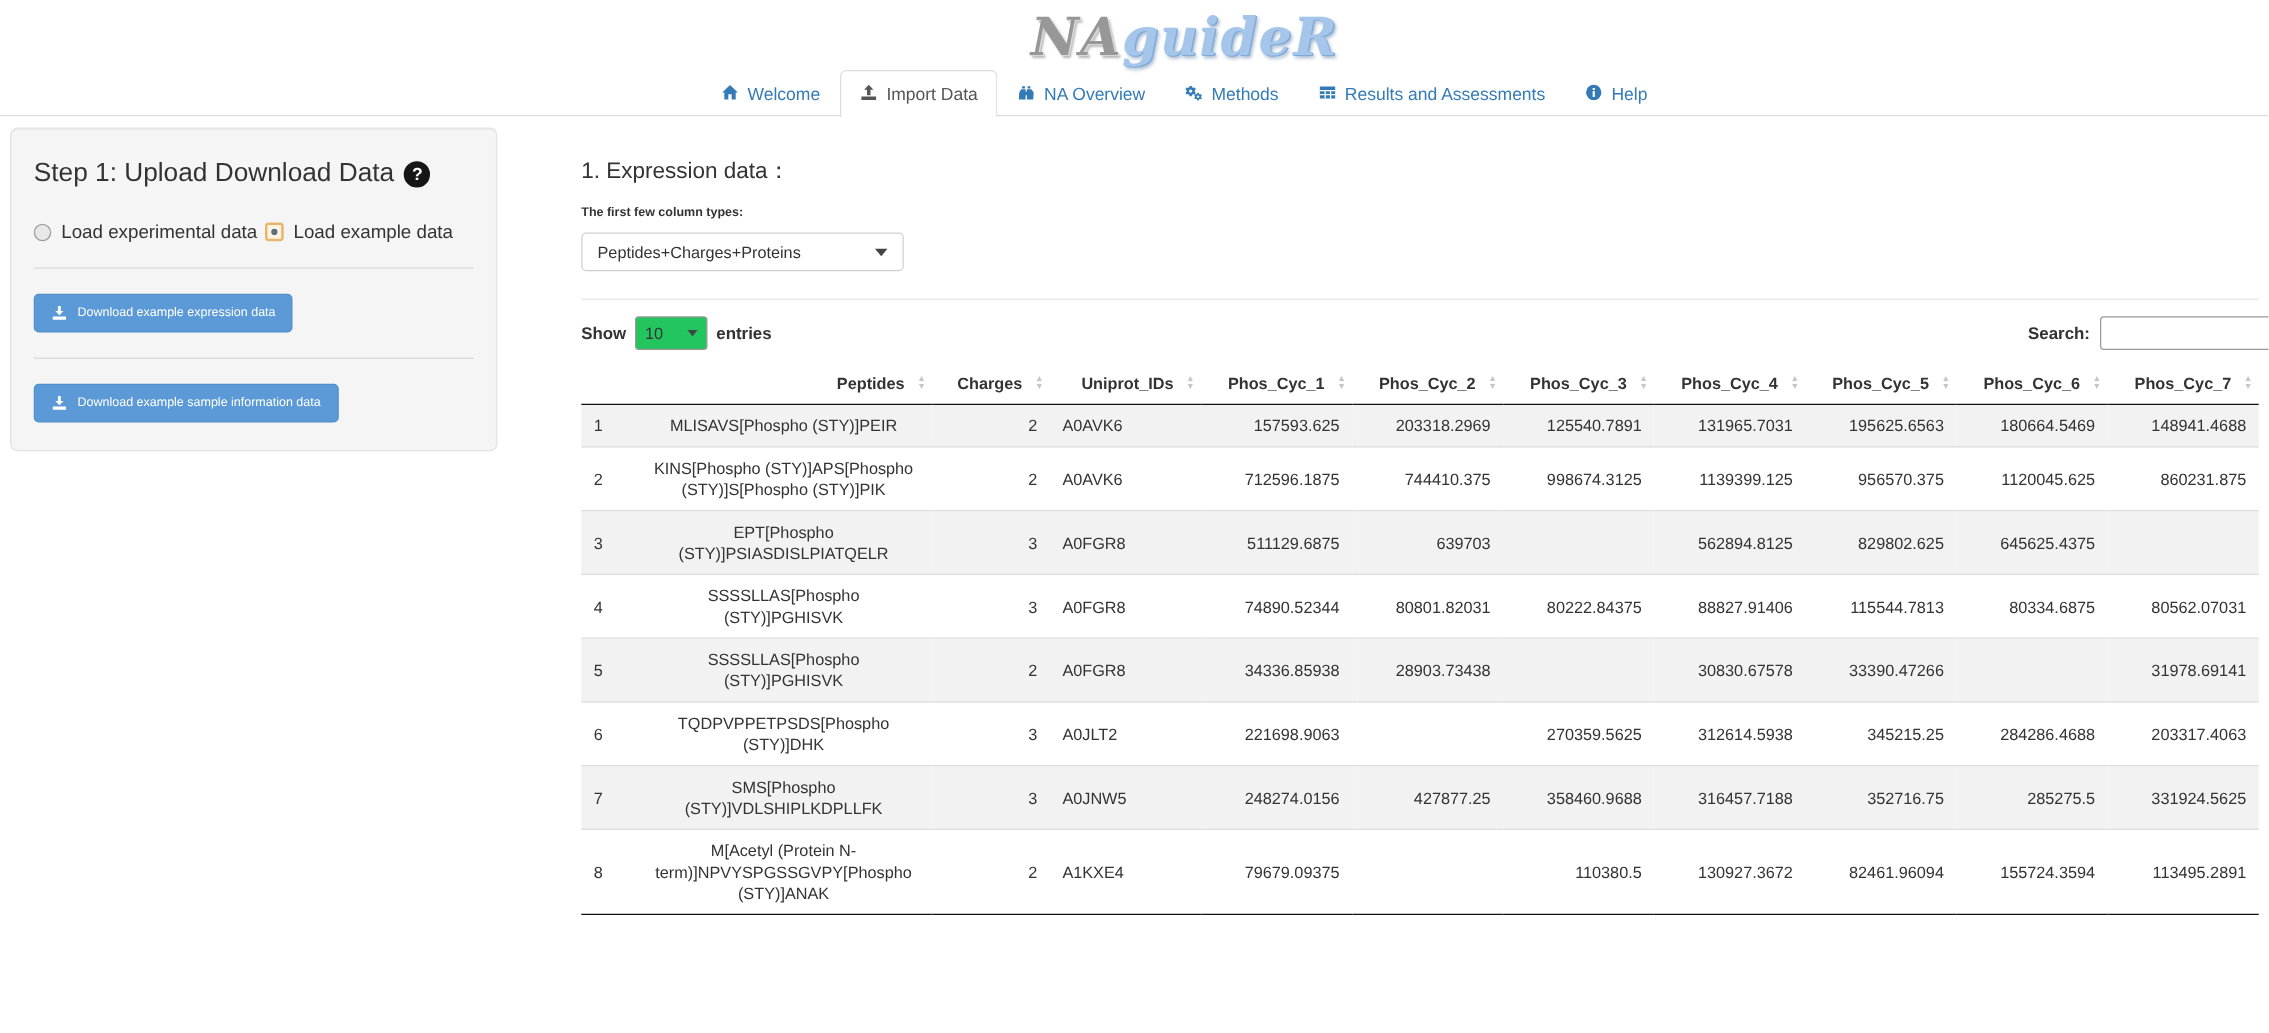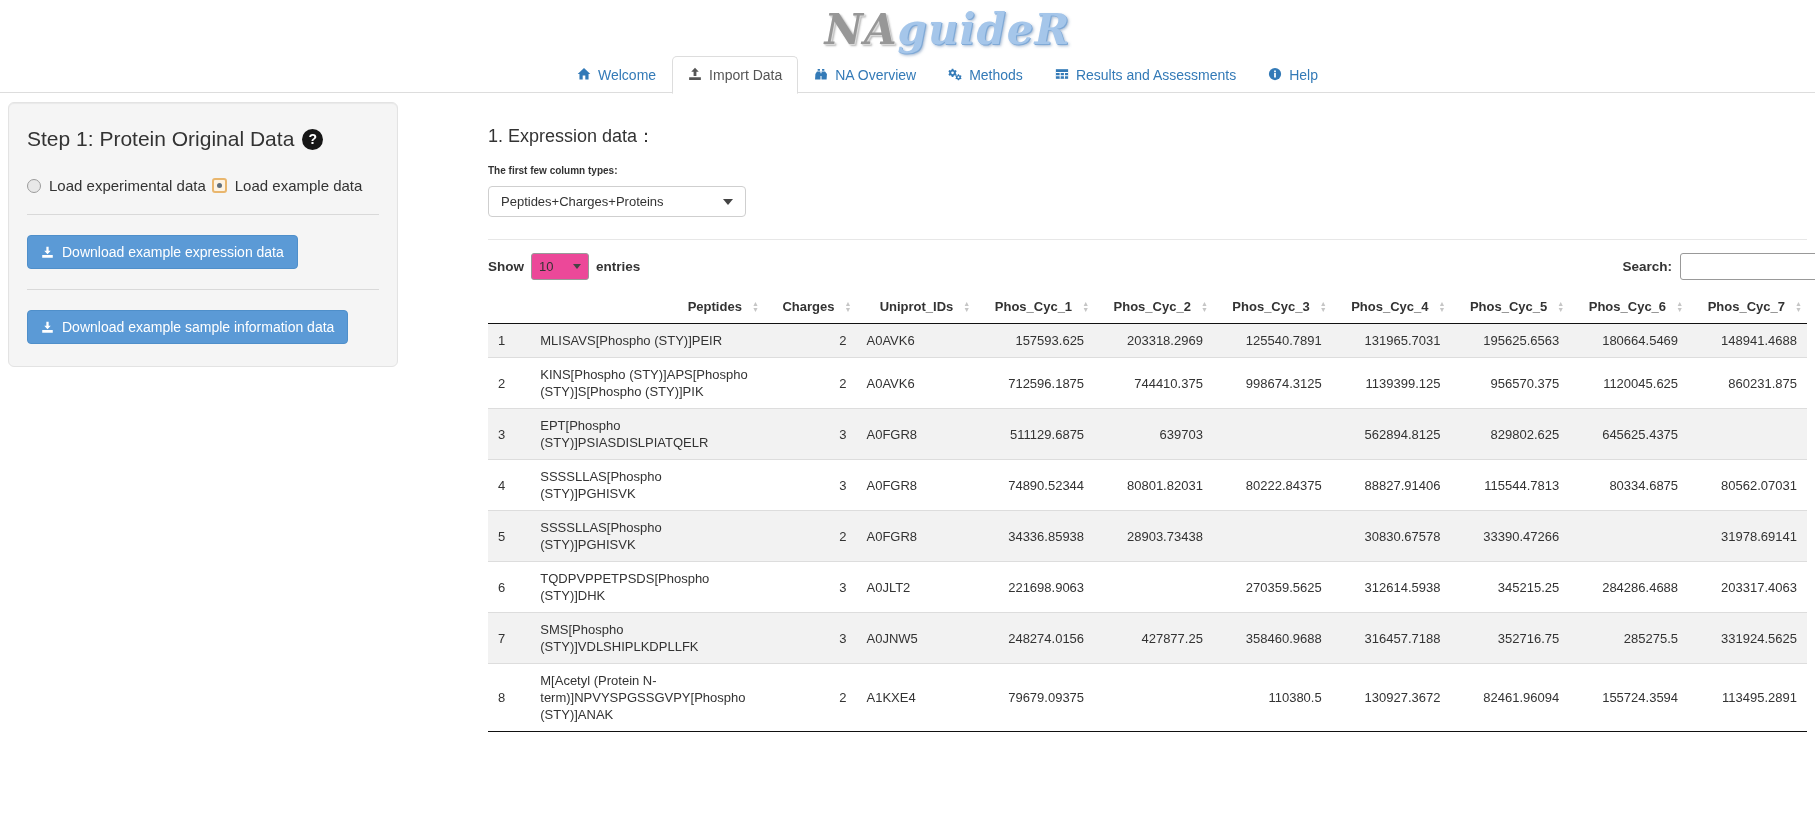--- a/index.html
+++ b/index.html
@@ -55,42 +55,42 @@
   .radio-row { display:flex; align-items:center; gap:8px; cursor:pointer; }
   .rdo { width:14px; height:14px; border-radius:50%; border:1px solid #9c9c9c; background:#e8e8e8; flex:none; }
   .rdo.sel {
     width:15px; height:15px; border-radius:3px; border:2px solid #e9b66d;
     background:#fdf3e3; position:relative;
   }
   .rdo.sel::after { content:''; position:absolute; left:3px; top:3px; width:5px; height:5px; border-radius:50%; background:#5f6e7c; }
   .well hr { border:0; border-top:1px solid #d9d9d9; margin:20px 0; }
   .btn {
     display:inline-flex; align-items:center; gap:8px; border:1px solid #4f8fca;
-    background:#5b9ad6; color:#fff; font-size:14px; padding:8px 13px;
+    background:#5b9ad6; color:#fff; font-size:10px; padding:8px 13px;
     border-radius:4px; cursor:pointer; font-family:inherit;
   }
   .btn svg { display:block; }
 
   
-  .main { flex:1; margin-left:90px; min-width:0; }
+  .main { flex:1; margin-left:67px; min-width:0; }
   .sec-title { font-size:18px; font-weight:400; color:#333; margin:22px 0 0 0; }
   .col-label { display:block; font-size:10px; font-weight:bold; color:#333; margin-top:17px; }
   .sel-box {
     margin-top:10px; width:258px; height:31px; border:1px solid #cfcfcf; border-radius:4px;
     background:#fff; display:flex; align-items:center; justify-content:space-between;
     padding:0 12px; font-size:13px; color:#333; cursor:pointer;gap:24px;
   }
   .caret { width:0; height:0; border-left:5px solid transparent; border-right:5px solid transparent; border-top:6px solid #444; }
   .wide-hr { border:0; border-top:1px solid #e7e7e7; margin:22px 0 0 0; }
 
   
   .dt-controls { display:flex; justify-content:space-between; align-items:center; margin-top:13px; }
   .dt-length { display:flex; align-items:center; gap:7px; font-size:13.5px; font-weight:bold; color:#333; }
   .mini-select {
-    border:1px solid #999; border-radius:3px; background:#ec4899; height:27px; width:58px;
+    border:1px solid #999; border-radius:3px; background:#22c55e; height:27px; width:58px;
     display:inline-flex; align-items:center; justify-content:space-between; padding:0 7px;
     font-weight:normal; font-size:13px; cursor:pointer;
   }
   .mini-select .caret { border-top-width:5px; border-left-width:4px; border-right-width:4px; }
   .dt-search { display:flex; align-items:center; gap:8px; font-size:13.5px; font-weight:bold; color:#333; margin-right:-18px; }
   .dt-search input {
     width:145px; height:27px; border:1px solid #999; border-radius:3px; padding:0 6px;
     font-size:13px; font-family:inherit;
   }
 
@@ -104,21 +104,21 @@
   table.dt th.rownum-h { padding:9px 10px; cursor:default; }
   .sorter {
     position:absolute; right:5px; top:50%; transform:translateY(-50%);
     display:flex; flex-direction:column; line-height:6px; font-size:7px; color:#c6c6c6;
   }
   table.dt td { padding:8px 10px; vertical-align:middle; border-top:1px solid #ddd; line-height:17px; }
   table.dt tbody tr:first-child td { border-top:none; }
   table.dt tbody tr:nth-child(odd) { background:#f2f2f2; }
   table.dt tbody tr:last-child td { border-bottom:1px solid #111; }
   td.num { text-align:right; white-space:nowrap; }
-  td.pep { word-wrap:break-word; }
+  td.pep { word-wrap:break-word;text-align:center; }
 </style>
 </head>
 <body>
 
 <div class="page">
 
   <header class="hdr">
     <div class="logo-wrap">
       <span class="logo"><span class="logo-na">NA</span><span class="logo-guider">guideR</span></span>
     </div>
@@ -180,21 +180,21 @@
             <span>Help</span>
           </li>
         </ul>
     </nav>
   </header>
 
   <div class="content">
 
     <aside class="well">
       <h2>
-        <span>Step 1: Protein Original Data</span>
+        <span>Step 1: Upload Download Data</span>
         <span class="qicon">?</span>
       </h2>
       <div class="radios">
           <label class="radio-row">
             <span class="rdo"></span>
             <span>Load experimental data</span>
           </label>
           <label class="radio-row">
             <span class="rdo sel"></span>
             <span>Load example data</span>

